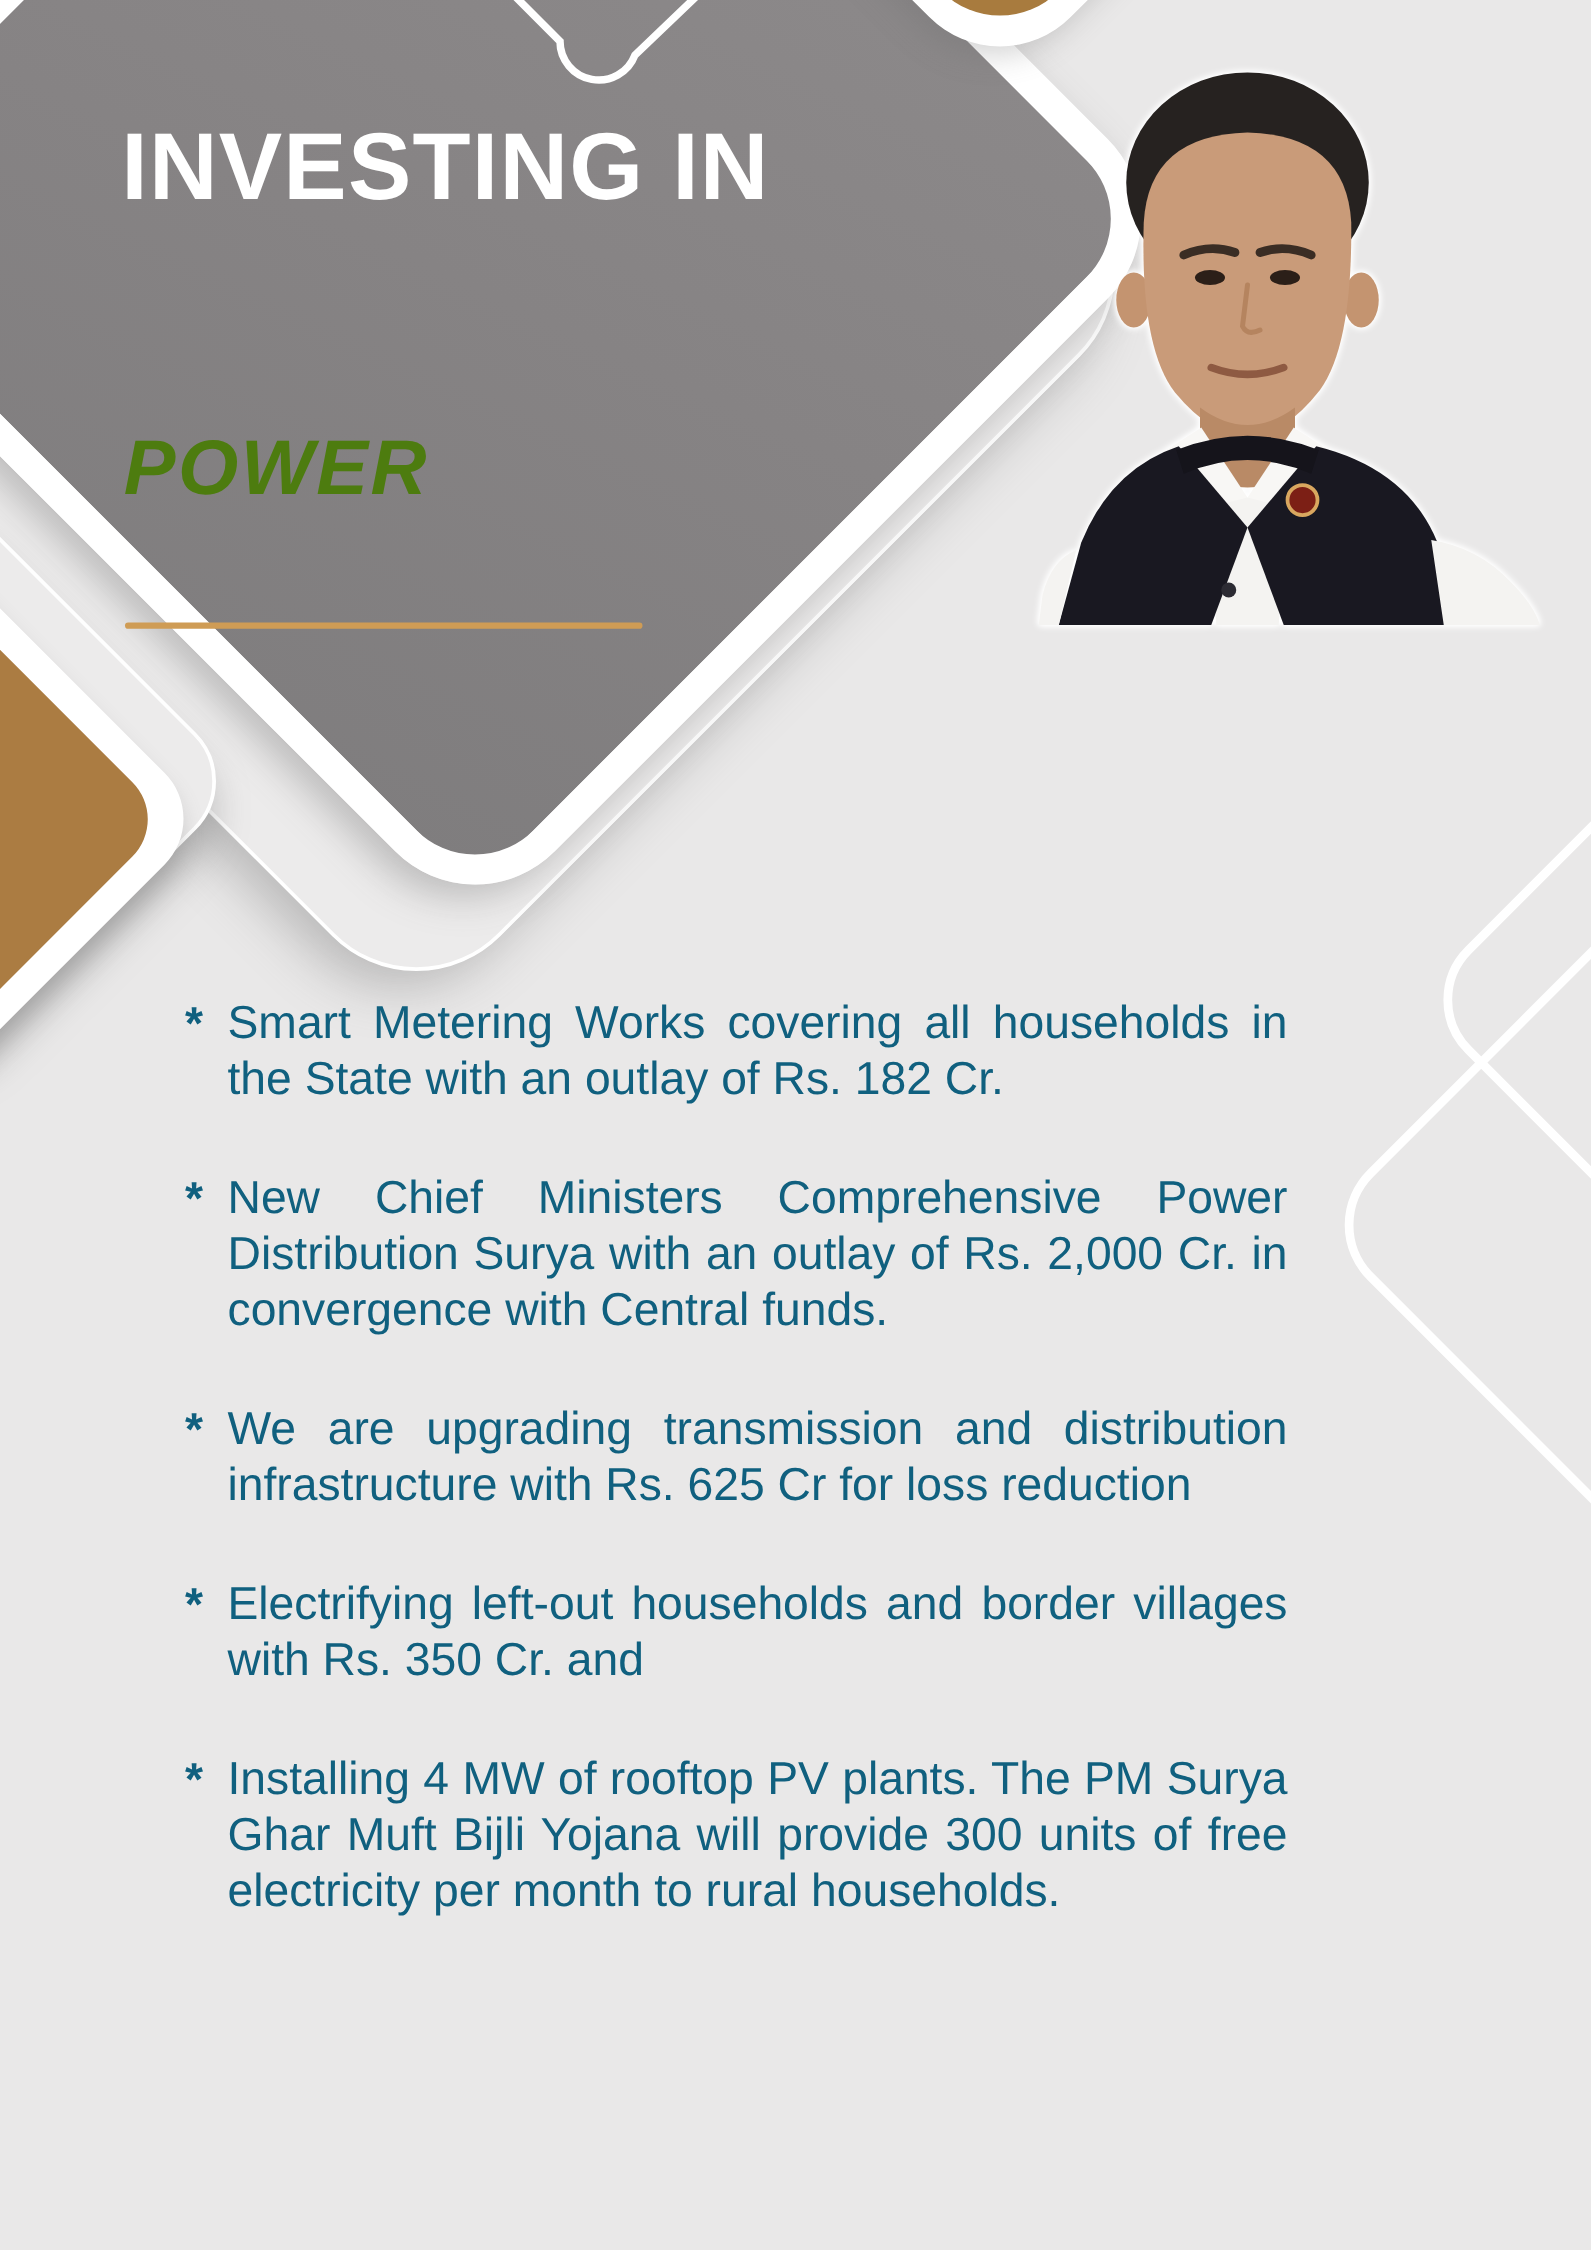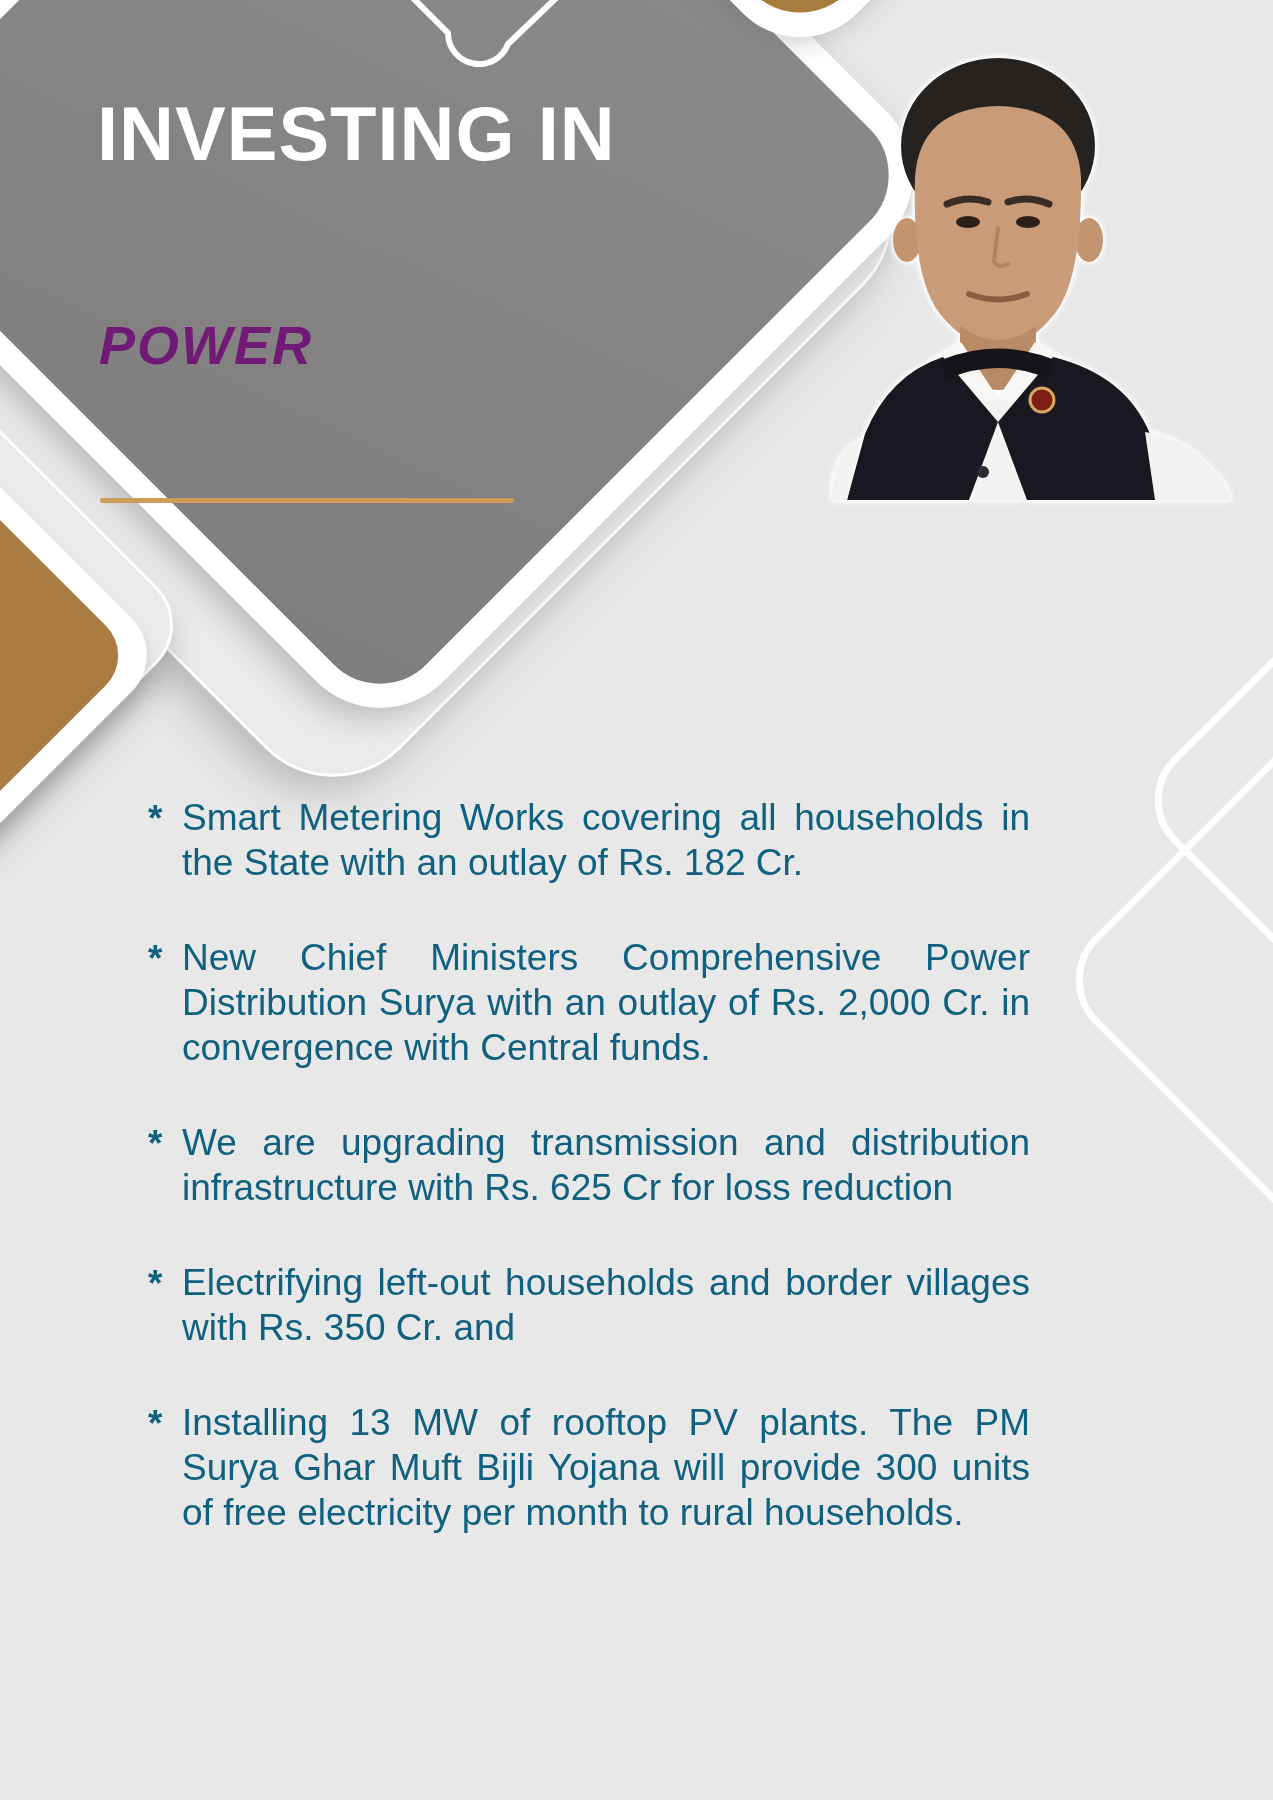--- a/index.html
+++ b/index.html
@@ -54,22 +54,22 @@
   .outline-1{left:1209px;top:609px;width:382px;height:382px;border-radius:60px;}
   .outline-2{left:1135px;top:775px;width:410px;height:410px;border-radius:62px;}
   
   .curl{position:absolute;left:0;top:0;z-index:3;pointer-events:none;}
   
   .title{
     position:absolute;left:55px;top:85px;z-index:3;color:#ffffff;
     font-size:76px;font-weight:bold;line-height:97px;letter-spacing:1px;margin-left:42px;
   }
   .subtitle{
-    position:absolute;left:99px;top:314px;z-index:3;color:#701a75;
-    font-size:54px;font-weight:bold;font-style:italic;letter-spacing:2px;
+    position:absolute;left:99px;top:339px;z-index:3;color:#4d7c0f;
+    font-size:62px;font-weight:bold;font-style:italic;letter-spacing:2px;
   }
   .gold-rule{
     position:absolute;left:100px;top:498px;width:414px;height:5px;
     background:#cf9c55;border-radius:3px;z-index:3;
   }
   
   .portrait{
     position:absolute;left:755px;top:48px;width:500px;height:452px;z-index:5;
     filter:drop-shadow(0 0 3px #ffffff) drop-shadow(0 0 2px #ffffff);
   }
@@ -150,16 +150,16 @@
 
     <path d="M92,452 L106,392 Q86,400 79,428 L76,452 Z" fill="#f4f3f1"></path>
     <path d="M400,452 L390,384 Q428,390 454,418 Q472,436 477,452 Z" fill="#f4f3f1"></path>
   </svg>
 
   <ul class="bullets">
       <li><span class="mark">*</span><span><span class="b">Smart Metering</span><span> Works covering all households in the State with an outlay of Rs. 182 Cr.</span></span></li>
       <li><span class="mark">*</span><span><span class="b">New Chief Ministers Comprehensive Power Distribution Surya</span><span> with an outlay of Rs. 2,000 Cr. in convergence with Central funds.</span></span></li>
       <li><span class="mark">*</span><span><span>We are upgrading transmission and distribution infrastructure with Rs. 625 Cr for loss reduction</span></span></li>
       <li><span class="mark">*</span><span><span>Electrifying left-out households and border villages with Rs. 350 Cr. and</span></span></li>
-      <li><span class="mark">*</span><span><span>Installing 13 MW of rooftop PV plants. The </span><span class="b">PM Surya Ghar Muft Bijli Yojana</span><span> will provide 300 units of free electricity per month to rural households.</span></span></li>
+      <li><span class="mark">*</span><span><span>Installing 4 MW of rooftop PV plants. The </span><span class="b">PM Surya Ghar Muft Bijli Yojana</span><span> will provide 300 units of free electricity per month to rural households.</span></span></li>
     </ul>
 
 </div>
 
 </body></html>

